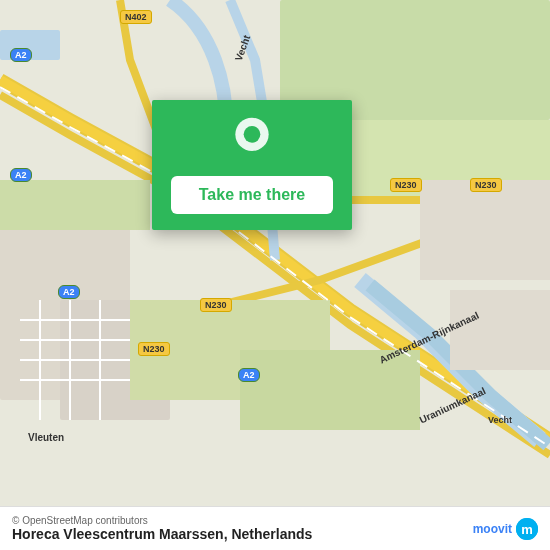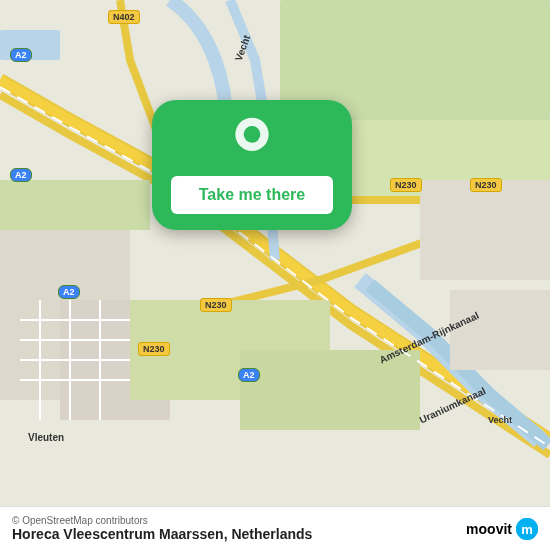--- a/index.html
+++ b/index.html
@@ -47,21 +47,21 @@
       border-radius: 6px;
     }
 
     
     #popup-card {
       position: absolute;
       top: 100px;
       left: 152px;
       width: 200px;
       background: #2db85a;
-      border-radius: 24px;
+      border-radius: 2px;
       padding: 16px;
       display: flex;
       flex-direction: column;
       align-items: center;
       box-shadow: 0 4px 16px rgba(0,0,0,0.3);
       z-index: 10;
     }
 
     .pin-icon {
       width: 50px;
@@ -113,23 +113,23 @@
     }
 
     
     .moovit-logo {
       display: flex;
       align-items: center;
       gap: 4px;
     }
 
     .moovit-text {
-      font-size: 14px;
-      font-weight: bold;
-      color: #000000;
+      font-size: 12px;
+      font-weight: bold;
+      color: #3b82f6;
     }
 
     .moovit-dot {
       width: 22px;
       height: 22px;
       background: #00b0f0;
       border-radius: 50%;
       display: flex;
       align-items: center;
       justify-content: center;
@@ -188,21 +188,21 @@
     <path d="M 100 300 L 100 420" stroke="#ffffff" stroke-width="2"></path>
 
     <path d="M 0 87 L 70 127 L 180 187 L 350 317 L 550 447" stroke="white" stroke-width="2" stroke-dasharray="12,8" fill="none"></path>
   </svg>
 
   <div class="road-badge road-badge-green" style="top:48px;left:10px;">A2</div>
   <div class="road-badge road-badge-green" style="top:168px;left:10px;">A2</div>
   <div class="road-badge road-badge-green" style="top:285px;left:58px;">A2</div>
   <div class="road-badge road-badge-green" style="top:368px;left:238px;">A2</div>
 
-  <div class="road-badge" style="top:10px;left:108px;">N402</div>
+  <div class="road-badge" style="top:10px;left:120px;">N402</div>
 
   <div class="road-badge" style="top:178px;left:390px;">N230</div>
   <div class="road-badge" style="top:178px;left:470px;">N230</div>
   <div class="road-badge" style="top:298px;left:200px;">N230</div>
   <div class="road-badge" style="top:342px;left:138px;">N230</div>
 
   <span class="map-label" style="top:432px;left:28px;text-align:center;">Vleuten</span>
   <span class="map-label" style="top:355px;left:380px;transform:rotate(-25deg);transform-origin:left center;">Amsterdam-Rijnkanaal</span>
   <span class="map-label" style="top:55px;left:238px;transform:rotate(-70deg);transform-origin:left center;">Vecht</span>
   <span class="map-label" style="top:415px;left:420px;transform:rotate(-25deg);transform-origin:left center;">Uraniumkanaal</span>

